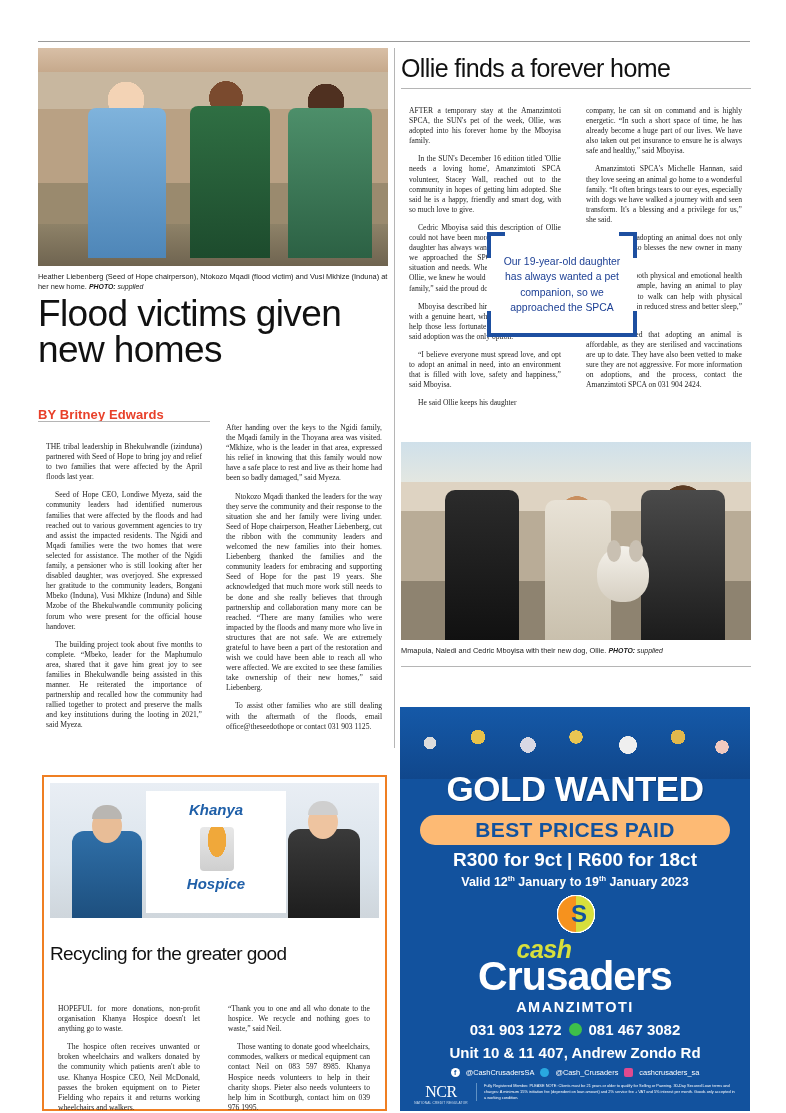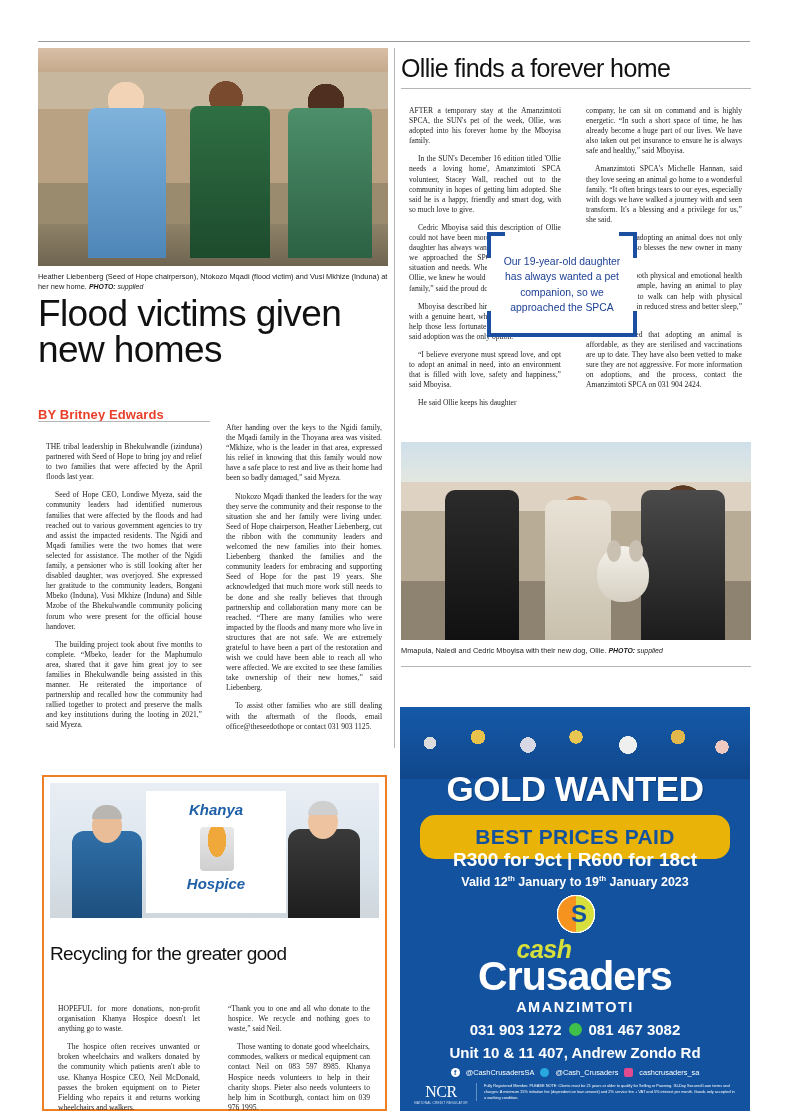--- a/index.html
+++ b/index.html
@@ -87,22 +87,22 @@
   #ad-jewel {
     position:absolute; left:0; top:0; width:350px; height:72px; overflow:hidden;
   }
   .gold-wanted {
     position:absolute; left:0; top:62px; width:350px; text-align:center;
     color:#ffffff; font-size:35px; font-weight:bold; letter-spacing:-0.5px;
     font-family:"Liberation Sans", sans-serif;
     text-shadow:1px 1px 0 #0b3c78;
   }
   .best-prices {
-    position:absolute; left:20px; top:108px; width:310px; height:44px;
-    background:#eab308; border-radius:15px;
+    position:absolute; left:20px; top:108px; width:310px; height:30px;
+    background:#fdba74; border-radius:15px;
     display:flex; align-items:center; justify-content:center;
     color:#12529e; font-size:21px; font-weight:bold; letter-spacing:.3px;
   }
   .carat-line {
     position:absolute; left:0; top:142px; width:350px; text-align:center;
     color:#ffffff; font-size:19px; font-weight:bold;
   }
   .valid-line {
     position:absolute; left:0; top:167px; width:350px; text-align:center;
     color:#ffffff; font-size:12.5px; font-weight:bold;

